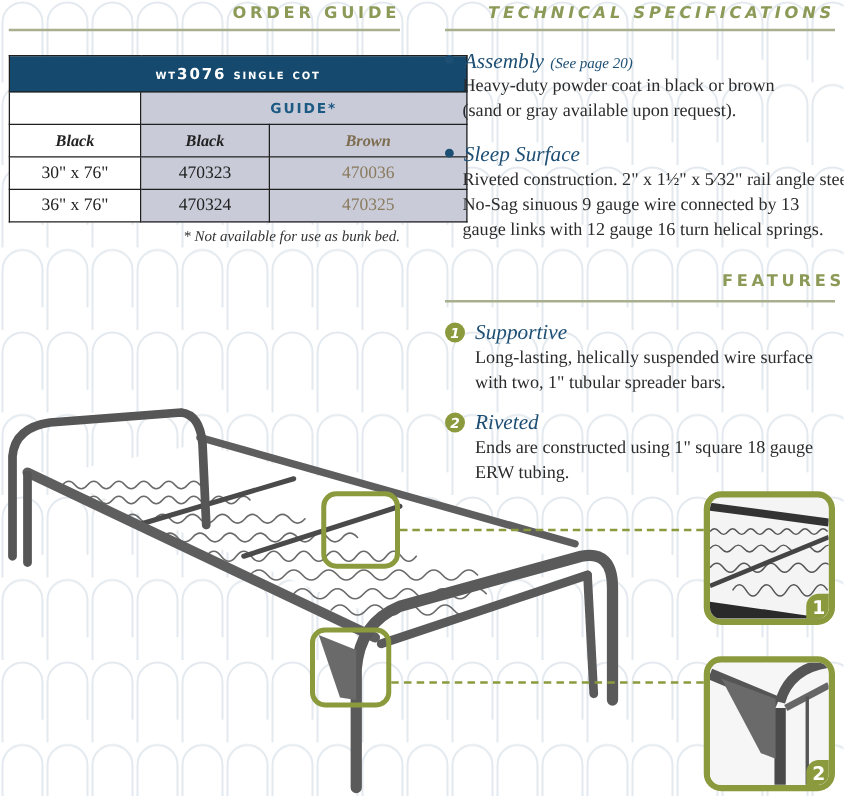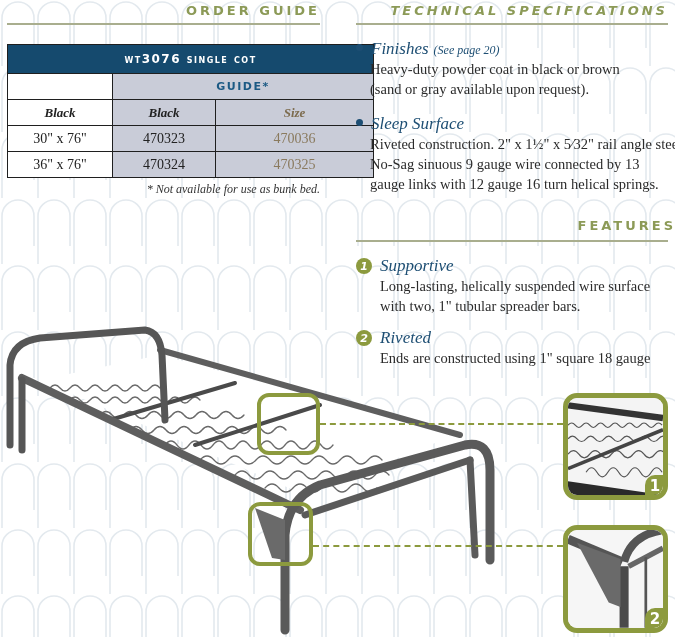--- a/index.html
+++ b/index.html
@@ -95,21 +95,21 @@
       <tr>
     <td colspan="3" class="title-cell">WT3076 single cot</td>
   </tr>
   <tr>
     <td class="blank-cell"></td>
     <td colspan="2" class="group-cell">GUIDE*</td>
   </tr>
   <tr>
     <td class="hdr size-col">Black</td>
     <td class="hdr black-col">Black</td>
-    <td class="hdr brown-col">Size</td>
+    <td class="hdr brown-col">Brown</td>
   </tr>
   <tr>
     <td class="size-col">30" x 76"</td>
     <td class="black-col">470323</td>
     <td class="brown-col">470036</td>
   </tr>
   <tr>
     <td class="size-col">36" x 76"</td>
     <td class="black-col">470324</td>
     <td class="brown-col">470325</td>
@@ -118,21 +118,21 @@
   </table>
 
 <div class="footnote">* Not available for use as bunk bed.</div>
 
 <div class="section-heading" style="left:356px; width:312px; top:3px;font-style:italic;">TECHNICAL SPECIFICATIONS</div>
 <div class="rule" style="left:356px; width:312px; top:23px;"></div>
 
 <div class="spec-item" style="top:39px;">
   <div class="spec-title">
     <span class="bullet-dot"></span>
-    <span>Finishes</span>
+    <span>Assembly</span>
     <span class="note">(See page 20)</span>
   </div>
   <div class="spec-body">
     <div>Heavy-duty powder coat in black or brown</div>
     <div>(sand or gray available upon request).</div>
   </div>
 </div>
 
 <div class="spec-item" style="top:114px;">
   <div class="spec-title">
@@ -160,20 +160,21 @@
   </div>
 </div>
 
 <div class="feature-item" style="top:328px;">
   <div class="feature-title">
     <span class="num-badge">2</span>
     <span>Riveted</span>
   </div>
   <div class="feature-body">
     <div>Ends are constructed using 1" square 18 gauge</div>
+    <div>ERW tubing.</div>
   </div>
 </div>
 
 <svg class="bed" viewBox="0 0 500 317" width="500" height="317">
   <g fill="none" stroke-linecap="round" stroke-linejoin="round">
 
     <polygon points="40,60 160,35 455,115 305,175" fill="#ffffff" stroke="none"></polygon>
     <g stroke="#6a6a6a" stroke-width="1.3">
       <path d="M50,68 q5,-6 10,0 t10,0 t10,0 t10,0 t10,0 t10,0 t10,0 t10,0 t10,0 t10,0 t10,0"></path>
       <path d="M70,80 q5,-6 10,0 t10,0 t10,0 t10,0 t10,0 t10,0 t10,0 t10,0 t10,0 t10,0 t10,0 t10,0 t10,0"></path>

